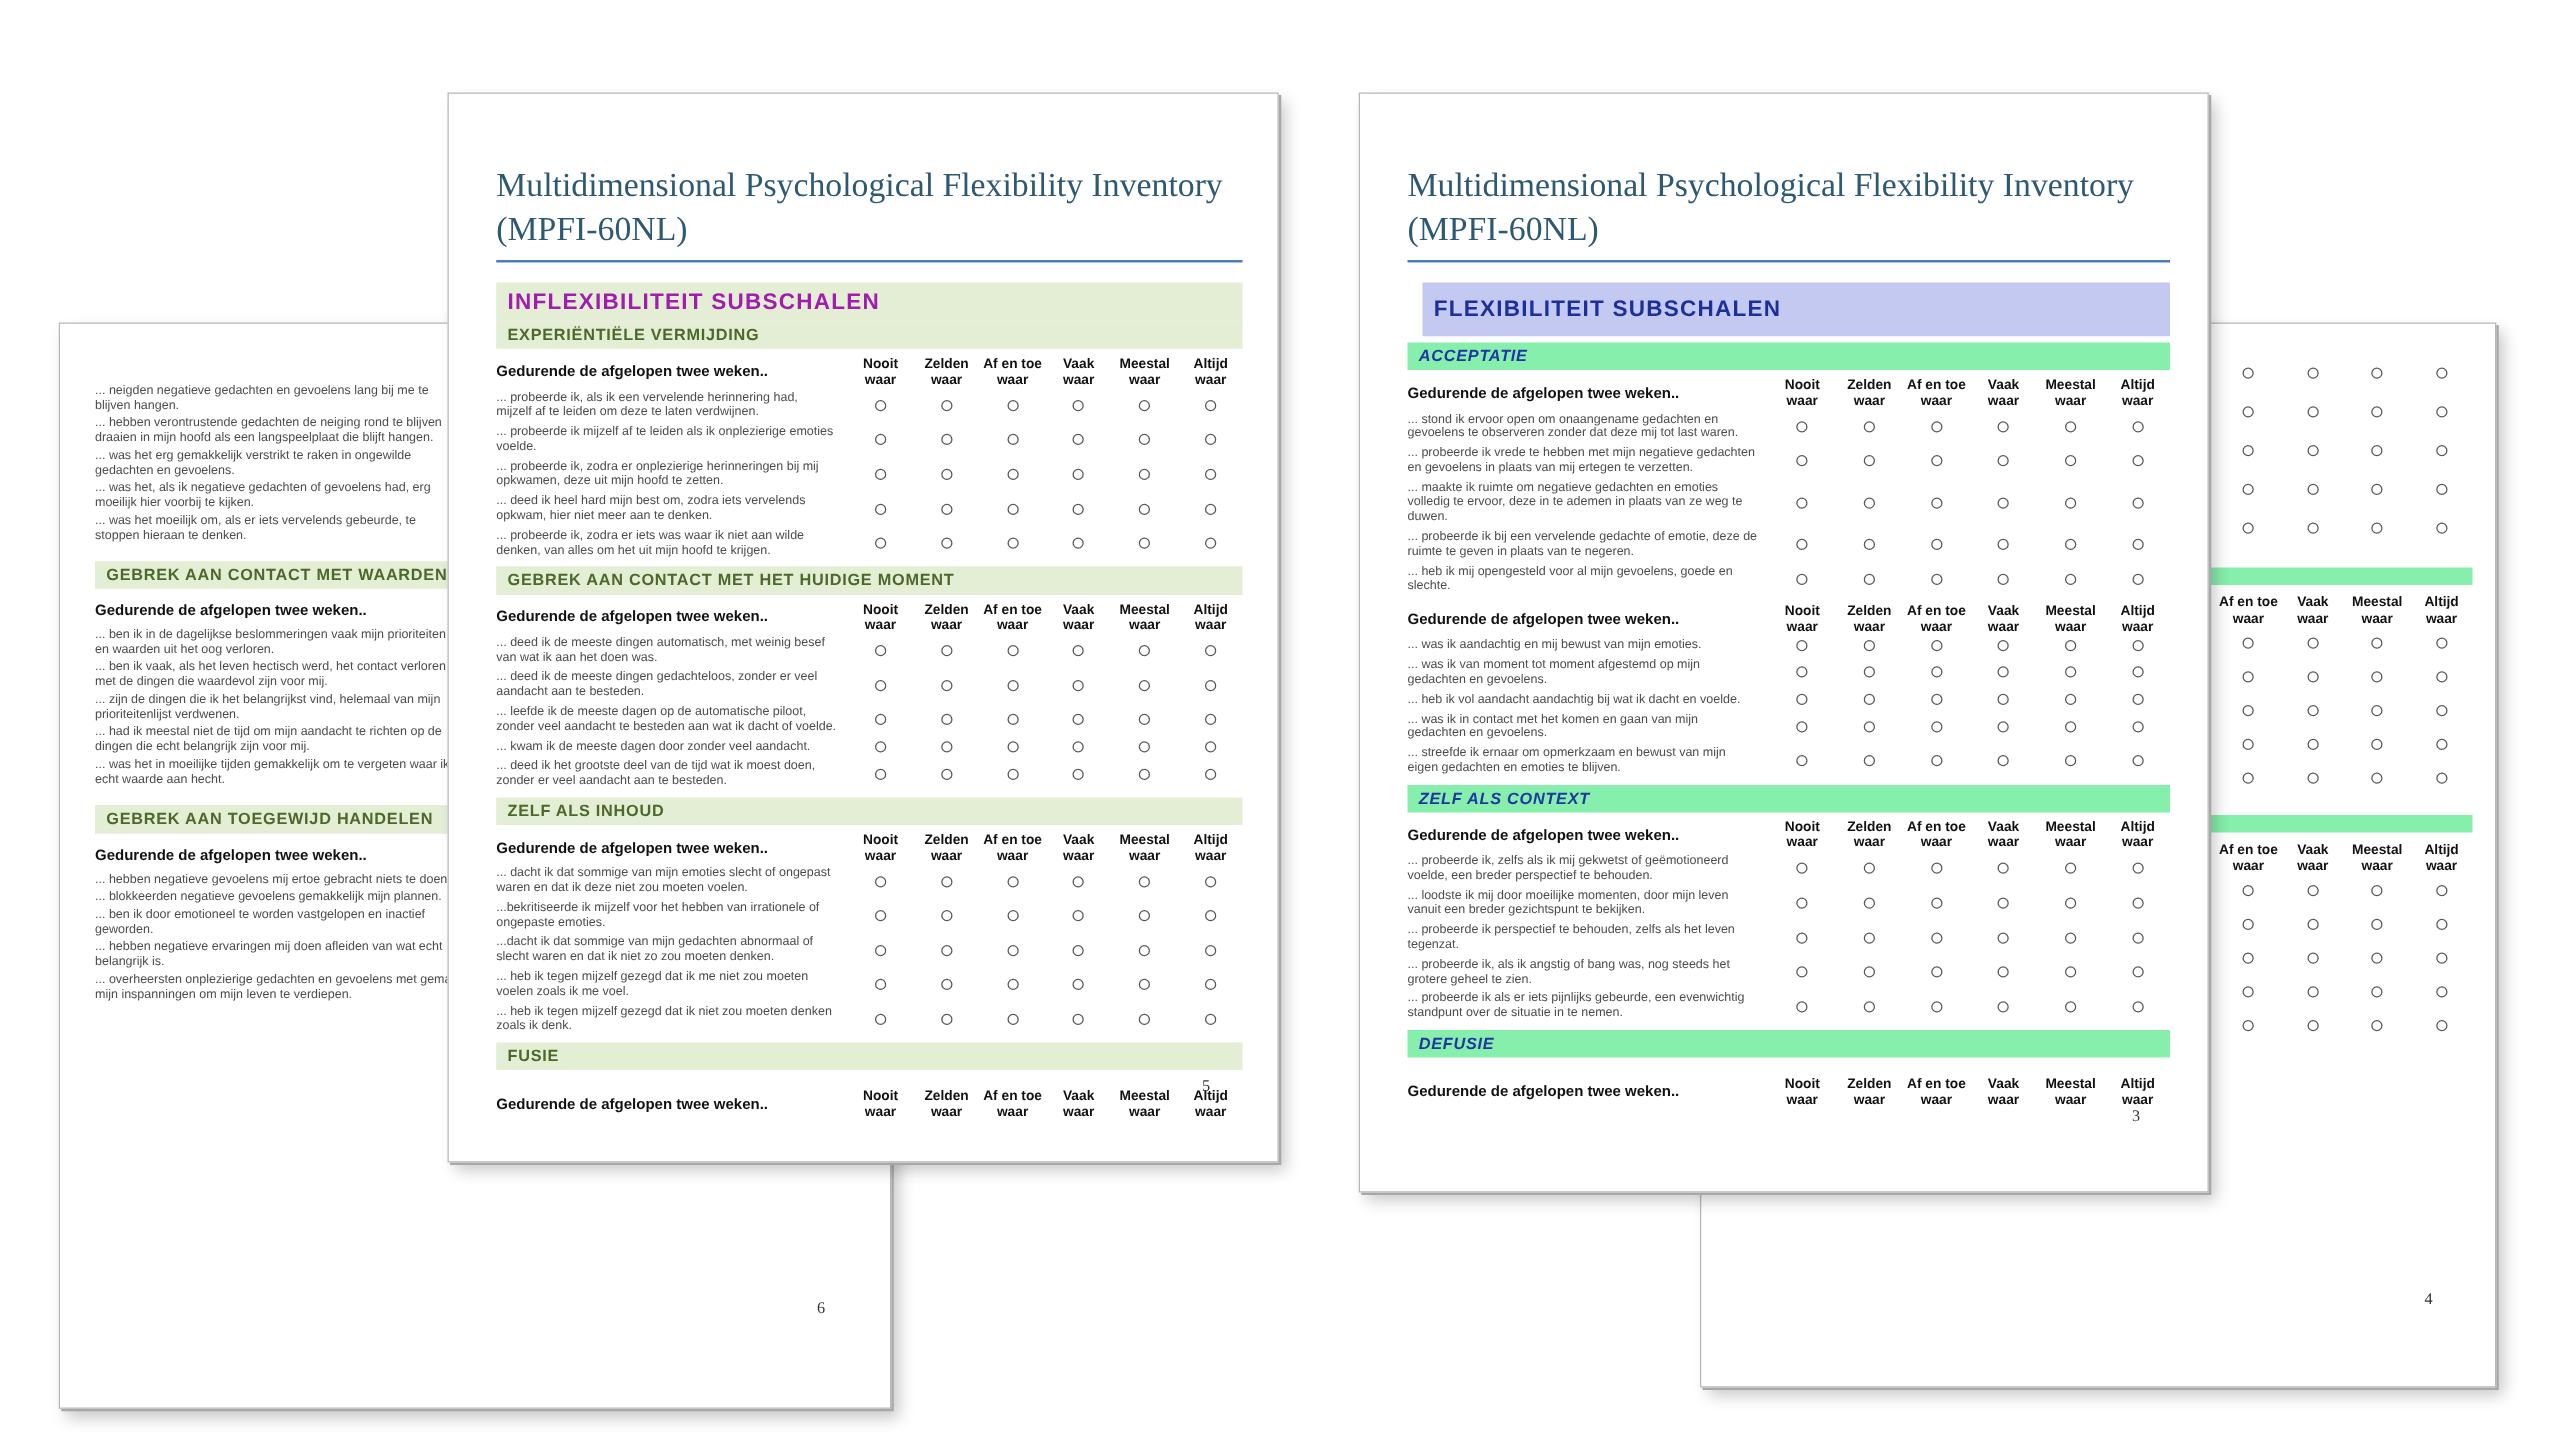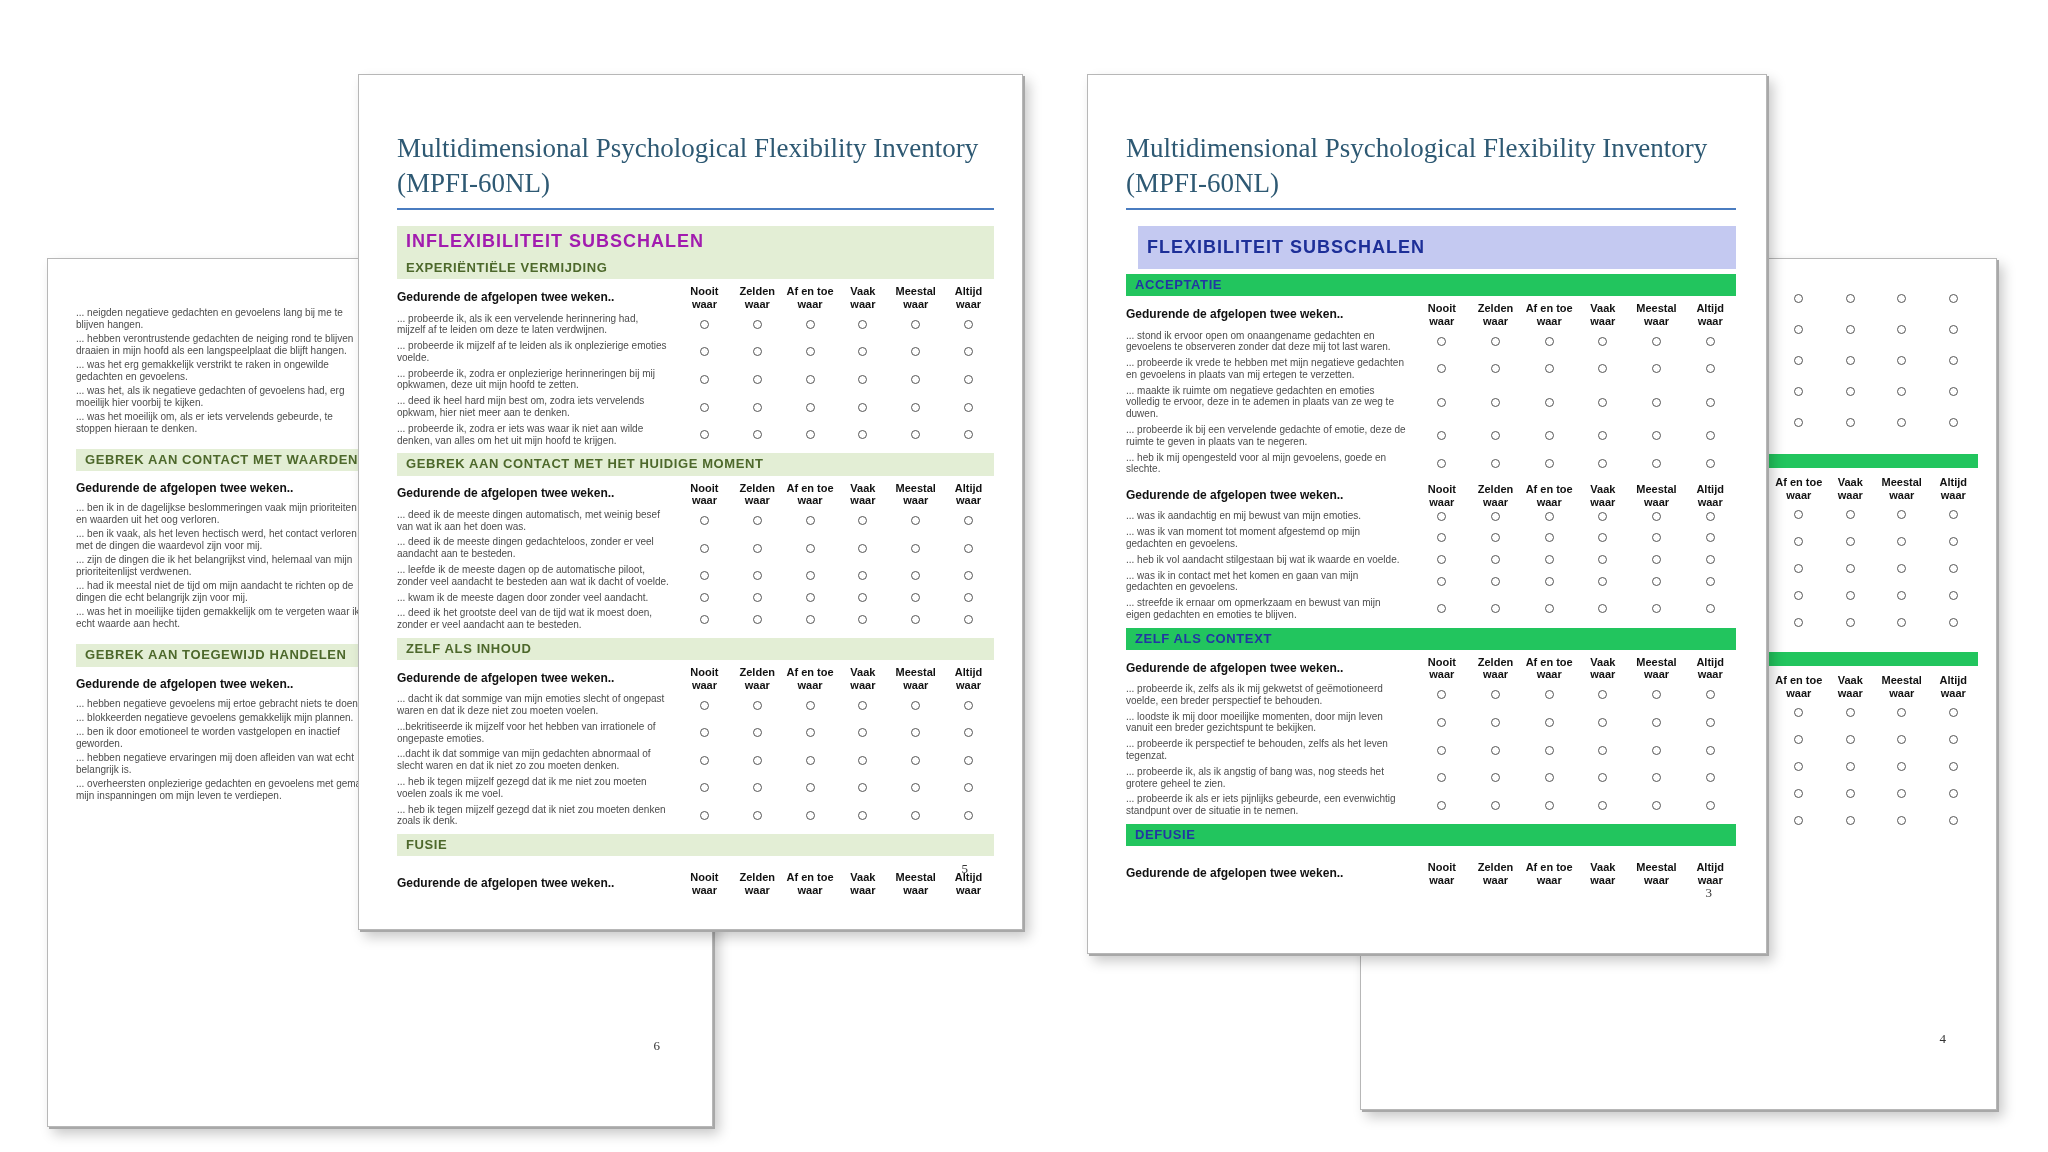--- a/index.html
+++ b/index.html
@@ -35,21 +35,21 @@
   }
   .rule{border:none;border-top:2px solid #4a7cc0;margin:7px 0 0 0;}
 
   
   .bar{font-weight:bold;letter-spacing:.5px;box-sizing:border-box;}
   .bar.main{margin-top:16px;}
   .bar.main.green{background:#e3eed5;color:#a21caf;font-size:18px;padding:5px 9px;letter-spacing:1px;}
   .bar.main.blue{background:#c4c9f1;color:#1d2f98;font-size:18px;padding:11px 9px;letter-spacing:1px;margin-left:12px;}
   .bar.sub{font-size:13px;padding:3px 9px;letter-spacing:.6px;}
   .bar.sub.green{background:#e3eed5;color:#4d682b;}
-  .bar.sub.blue{background:#22c55e;color:#2236a3;margin-top:3px;min-height:14px;}
+  .bar.sub.blue{background:#86efac;color:#2236a3;margin-top:3px;min-height:14px;font-style:italic;}
   .bar-line{line-height:1.25;}
   .bar-line.wrap{padding-left:58px;}
 
   .qsection{margin-top:5px;}
   #p5-sections .qsection:first-child{margin-top:0;}
   #p5-sections .qsection:first-child .bar{margin-top:0;}
 
   
   .qgrid{display:grid;column-gap:2px;margin-top:6px;}
   .qgrid.spaced{margin-top:15px;}
@@ -965,21 +965,21 @@
               </div>
               <div class="cell">
                 <span class="radio"></span>
               </div>
               <div class="cell">
                 <span class="radio"></span>
               </div>
               <div class="cell">
                 <span class="radio"></span>
               </div>
-              <div class="q">... heb ik vol aandacht stilgestaan bij wat ik waarde en voelde.</div>
+              <div class="q">... heb ik vol aandacht aandachtig bij wat ik dacht en voelde.</div>
               <div class="cell">
                 <span class="radio"></span>
               </div>
               <div class="cell">
                 <span class="radio"></span>
               </div>
               <div class="cell">
                 <span class="radio"></span>
               </div>
               <div class="cell">

